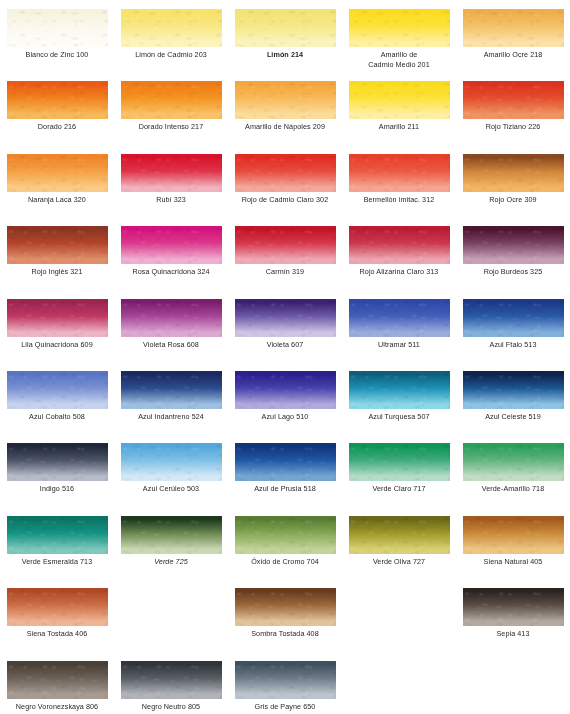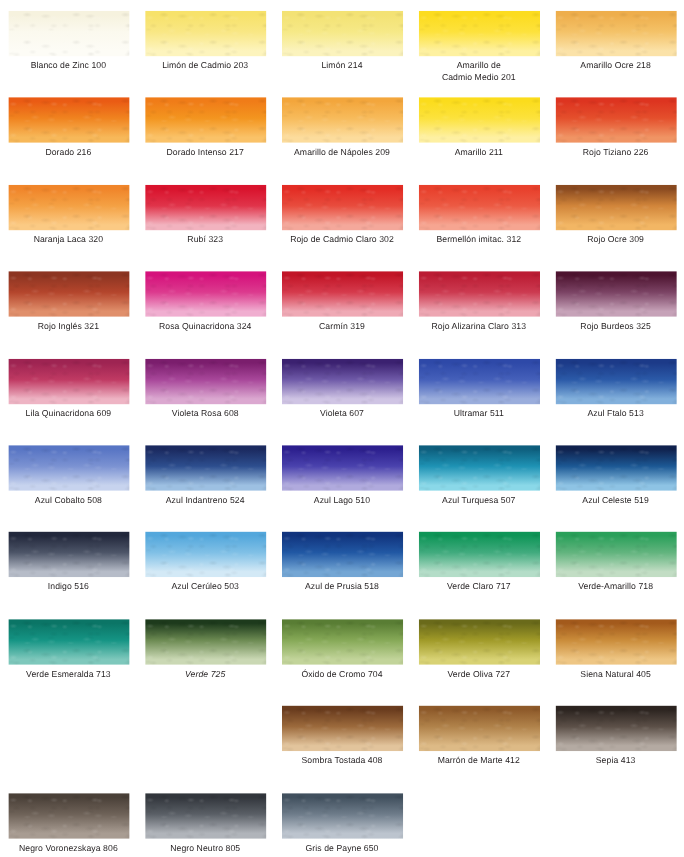--- a/index.html
+++ b/index.html
@@ -84,21 +84,21 @@
       </div>
       <div class="swatch-label">Blanco de Zinc 100</div>
     </div>
     <div class="swatch-cell" style="left: 114px; top: 0px;">
       <div class="swatch-chip">
         <div class="grad" style="background: linear-gradient(rgb(247, 226, 106) 0%, rgb(247, 226, 106) 9%, rgb(249, 231, 132) 46%, rgb(253, 244, 189) 88%, rgb(253, 244, 189) 100%);"></div>
         <div class="tex"></div>
       </div>
       <div class="swatch-label">Limón de Cadmio 203</div>
     </div>
-    <div class="swatch-cell" style="left: 228px; top: 0px;">
+    <div class="swatch-cell" style="left: 228px; top: 0px; font-weight: bold;">
       <div class="swatch-chip">
         <div class="grad" style="background: linear-gradient(rgb(243, 226, 116) 0%, rgb(243, 226, 116) 9%, rgb(246, 233, 135) 46%, rgb(251, 243, 189) 88%, rgb(251, 243, 189) 100%);"></div>
         <div class="tex"></div>
       </div>
       <div class="swatch-label">Limón 214</div>
     </div>
     <div class="swatch-cell" style="left: 342px; top: 0px;">
       <div class="swatch-chip">
         <div class="grad" style="background: linear-gradient(rgb(252, 220, 31) 0%, rgb(252, 220, 31) 9%, rgb(253, 226, 60) 46%, rgb(254, 241, 160) 88%, rgb(254, 241, 160) 100%);"></div>
         <div class="tex"></div>
@@ -351,33 +351,33 @@
       </div>
       <div class="swatch-label">Verde Oliva 727</div>
     </div>
     <div class="swatch-cell" style="left: 456px; top: 506.8px;">
       <div class="swatch-chip">
         <div class="grad" style="background: linear-gradient(rgb(163, 90, 28) 0%, rgb(163, 90, 28) 9%, rgb(202, 140, 58) 46%, rgb(238, 198, 132) 88%, rgb(238, 198, 132) 100%);"></div>
         <div class="tex"></div>
       </div>
       <div class="swatch-label">Siena Natural 405</div>
     </div>
+    <div class="swatch-cell" style="left: 0px; top: 579.2px;">
+      <div class="swatch-chip">
+        <div class="grad" style="background: linear-gradient(rgb(176, 74, 38) 0%, rgb(176, 74, 38) 9%, rgb(205, 112, 72) 46%, rgb(238, 180, 148) 88%, rgb(238, 180, 148) 100%);"></div>
+        <div class="tex"></div>
+      </div>
+      <div class="swatch-label">Siena Tostada 406</div>
+    </div>
     <div class="swatch-cell" style="left: 228px; top: 579.2px;">
       <div class="swatch-chip">
         <div class="grad" style="background: linear-gradient(rgb(106, 60, 30) 0%, rgb(106, 60, 30) 9%, rgb(156, 106, 60) 46%, rgb(226, 196, 156) 88%, rgb(226, 196, 156) 100%);"></div>
         <div class="tex"></div>
       </div>
       <div class="swatch-label">Sombra Tostada 408</div>
-    </div>
-    <div class="swatch-cell" style="left: 342px; top: 579.2px;">
-      <div class="swatch-chip">
-        <div class="grad" style="background: linear-gradient(rgb(142, 90, 42) 0%, rgb(142, 90, 42) 9%, rgb(176, 130, 74) 46%, rgb(221, 186, 134) 88%, rgb(221, 186, 134) 100%);"></div>
-        <div class="tex"></div>
-      </div>
-      <div class="swatch-label">Marrón de Marte 412</div>
     </div>
     <div class="swatch-cell" style="left: 456px; top: 579.2px;">
       <div class="swatch-chip">
         <div class="grad" style="background: linear-gradient(rgb(44, 36, 32) 0%, rgb(44, 36, 32) 9%, rgb(92, 80, 72) 46%, rgb(180, 170, 162) 88%, rgb(180, 170, 162) 100%);"></div>
         <div class="tex"></div>
       </div>
       <div class="swatch-label">Sepia 413</div>
     </div>
     <div class="swatch-cell" style="left: 0px; top: 651.6px;">
       <div class="swatch-chip">

